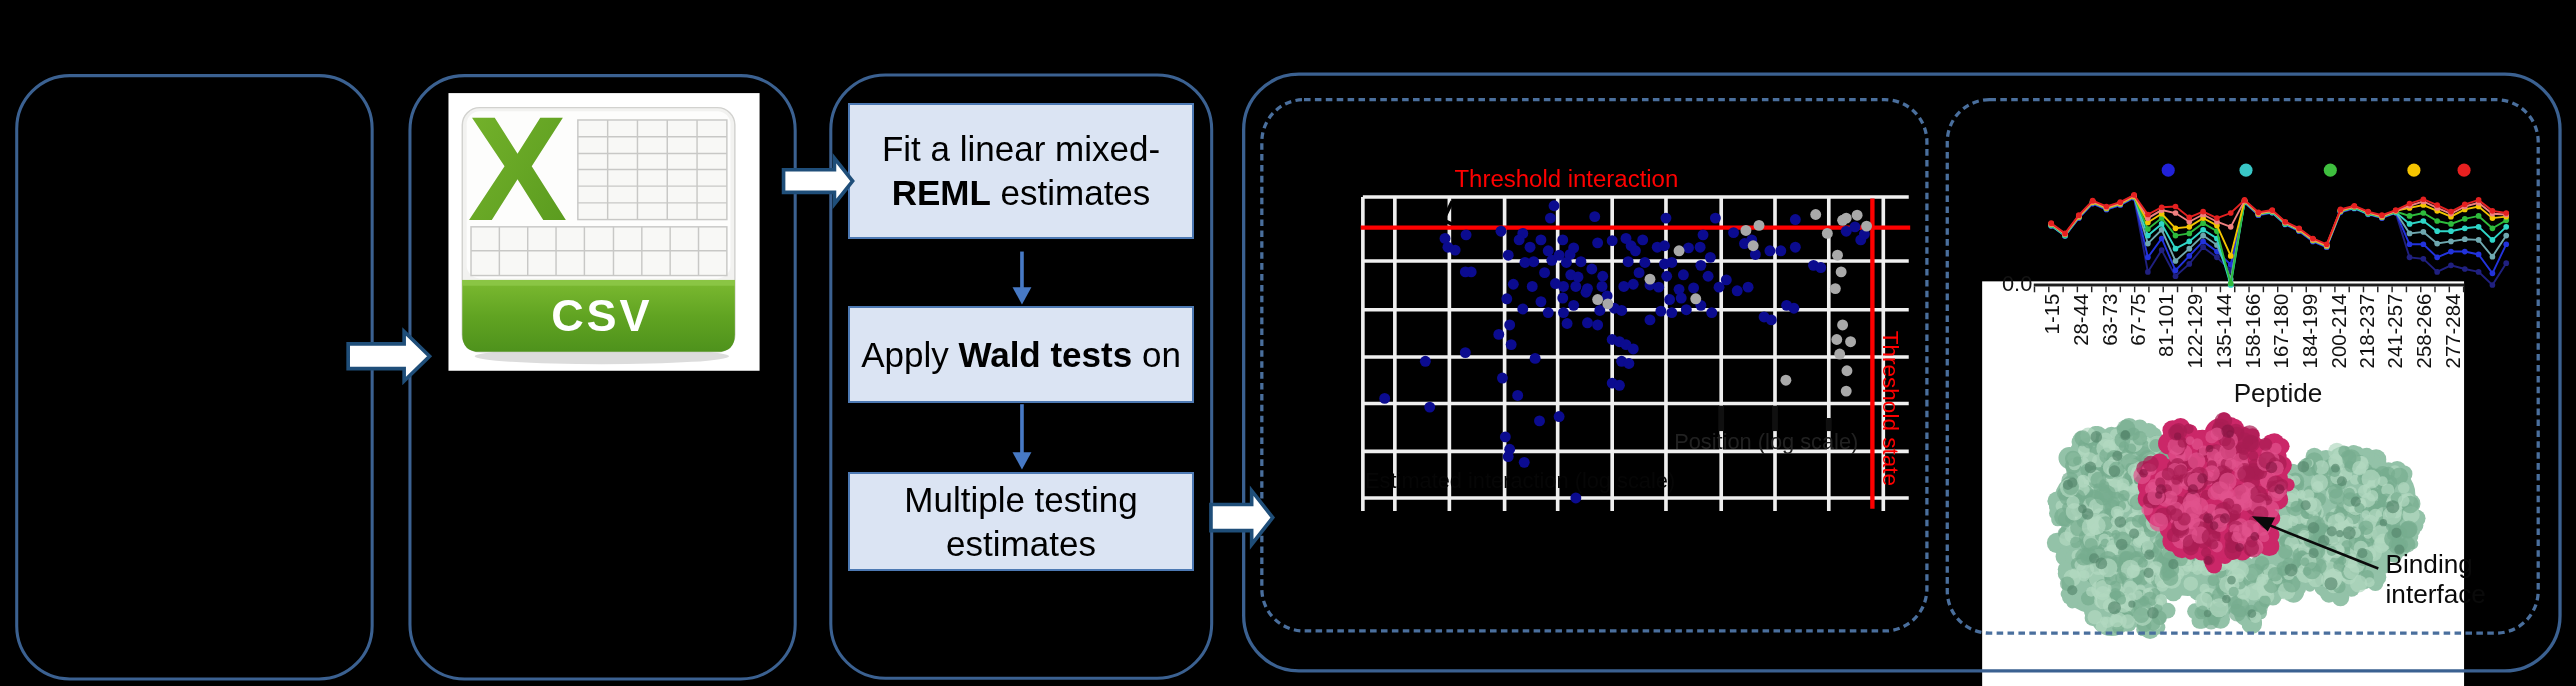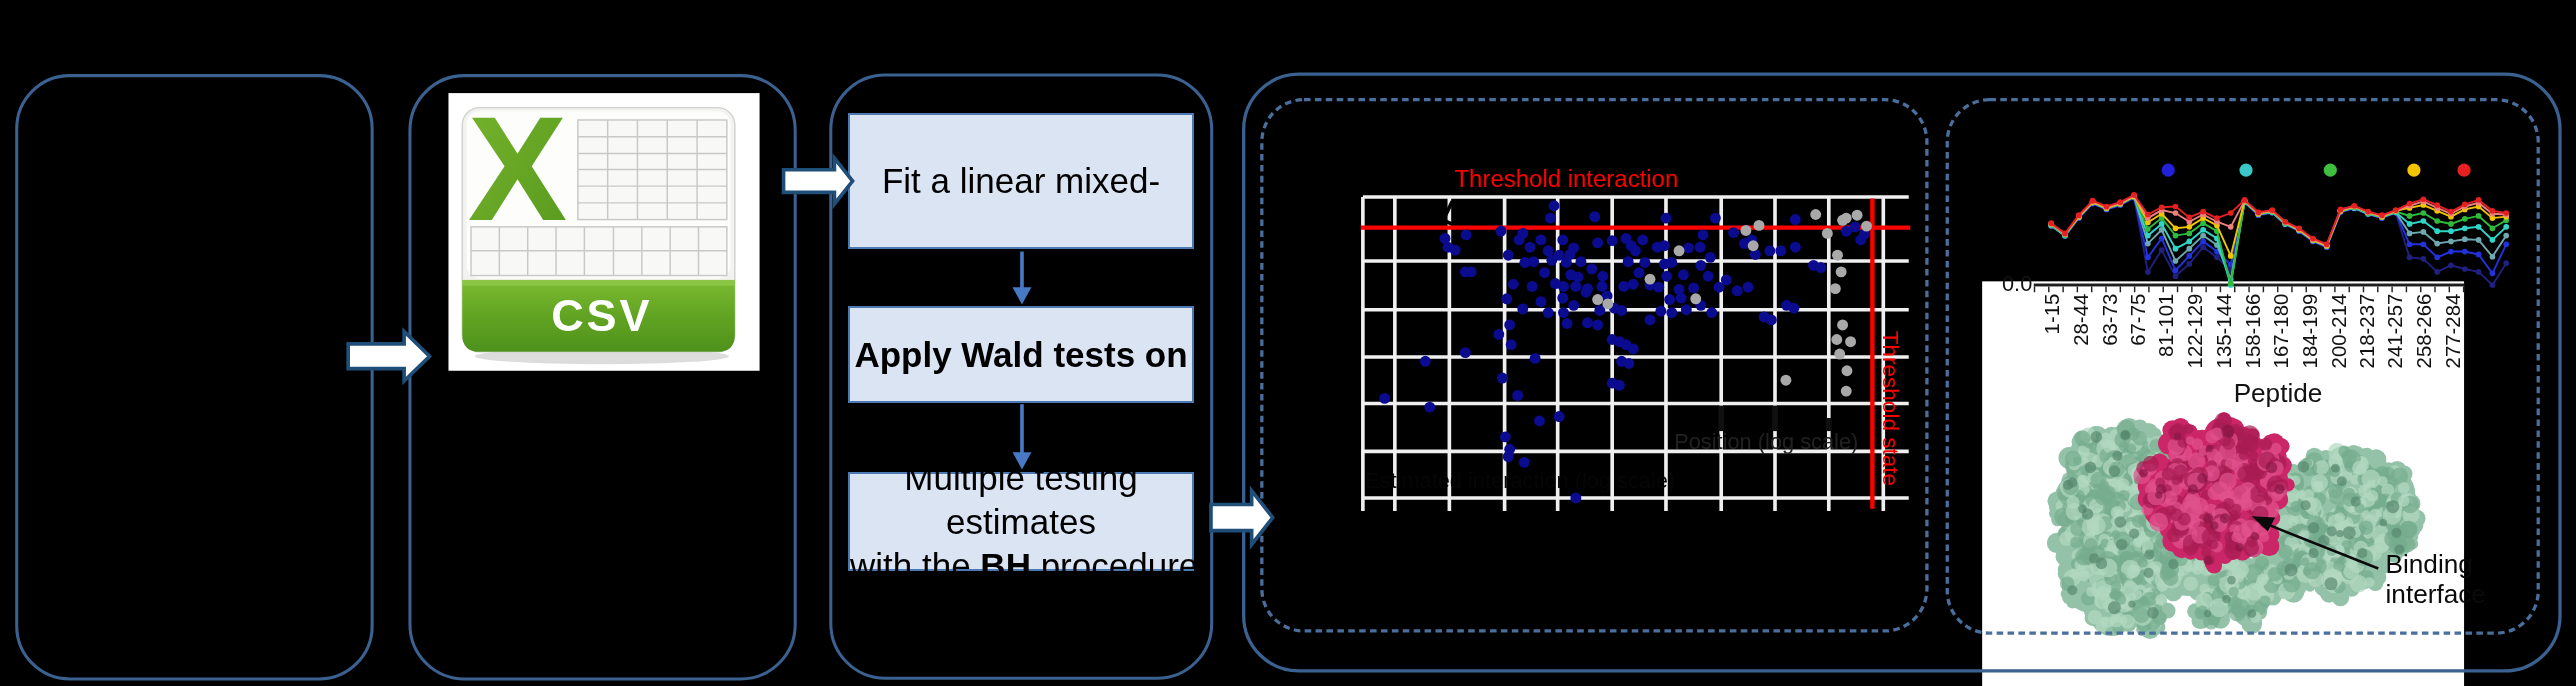--- a/index.html
+++ b/index.html
@@ -2448,24 +2448,24 @@
 <rect x="1736" y="137" width="915" height="731" rx="58" fill="none" stroke="#4a6f9d" stroke-width="4.5" stroke-dasharray="9 6"></rect>
 <rect x="2679" y="137" width="813" height="734" rx="58" fill="none" stroke="#4a6f9d" stroke-width="4.5" stroke-dasharray="9 6"></rect>
 <line x1="1406" y1="346" x2="1406" y2="399" stroke="#4779c4" stroke-width="5"></line>
 <polygon points="1406,419 1393,395 1419,395" fill="#4779c4"></polygon>
 <line x1="1406" y1="556" x2="1406" y2="626" stroke="#4779c4" stroke-width="5"></line>
 <polygon points="1406,646 1393,622 1419,622" fill="#4779c4"></polygon>
 <path d="M 479 473.0 H 556 V 456.0 L 591 490 L 556 524.0 V 507.0 H 479 Z" fill="#fff" stroke="#1f4e79" stroke-width="5" stroke-linejoin="miter"></path>
 <path d="M 1078 233.5 H 1148 V 217.5 L 1173 249 L 1148 280.5 V 264.5 H 1078 Z" fill="#fff" stroke="#1f4e79" stroke-width="5" stroke-linejoin="miter"></path>
 <path d="M 1666 694.0 H 1722 V 675.0 L 1751 712 L 1722 749.0 V 730.0 H 1666 Z" fill="#fff" stroke="#1f4e79" stroke-width="5" stroke-linejoin="miter"></path>
 </svg>
-<div class="fbox" style="left:848px;top:113px;width:346px;height:136px;">
+<div class="fbox" style="left:848px;top:103px;width:346px;height:136px;">
     <div>Fit a linear mixed-</div>
+    <div><b>REML</b> estimates</div>
   </div>
-<div class="fbox" style="left:848px;top:306px;width:346px;height:97px;font-weight:bold;">
+<div class="fbox" style="left:848px;top:306px;width:346px;height:97px;">
     <div>Apply <b>Wald tests</b> on</div>
   </div>
 <div class="fbox" style="left:848px;top:472px;width:346px;height:99px;">
     <div>Multiple testing</div>
     <div>estimates</div>
-    <div>with the <b>BH</b> procedure</div>
   </div>
 
 
 </body></html>

